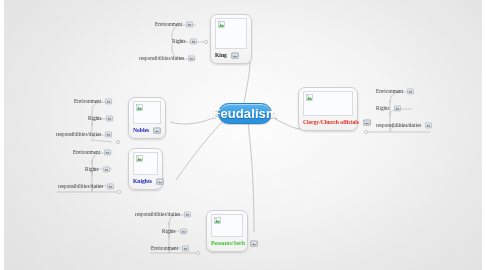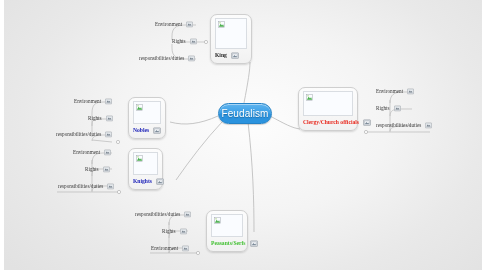--- a/index.html
+++ b/index.html
@@ -56,22 +56,22 @@
     border-radius: 11px;
     background: linear-gradient(to bottom, #5fb4ef 0%, #3a9fe6 48%, #2b93de 52%, #2b93de 100%);
     border: 1px solid #2482c6;
     box-shadow: 0 1px 1px rgba(0,0,0,0.18), inset 0 1px 0 rgba(255,255,255,0.45);
     display: flex;
     align-items: center;
     justify-content: center;
   }
   .central-label {
     color: #ffffff;
-    font-size: 10px;
-    font-weight: normal;
+    font-size: 13px;
+    font-weight: bold;
     font-family: "Liberation Sans", sans-serif;
     letter-spacing: 0.1px;
     text-shadow: 0 1px 1px rgba(0,0,0,0.25);
     white-space: nowrap;
   }
 
   
   .card-node {
     position: absolute;
     z-index: 10;

